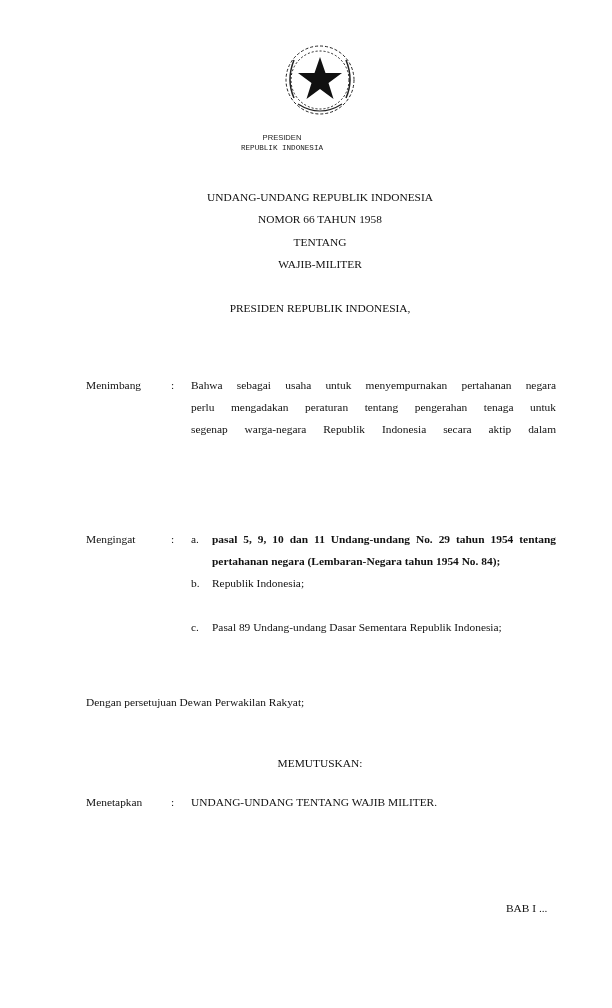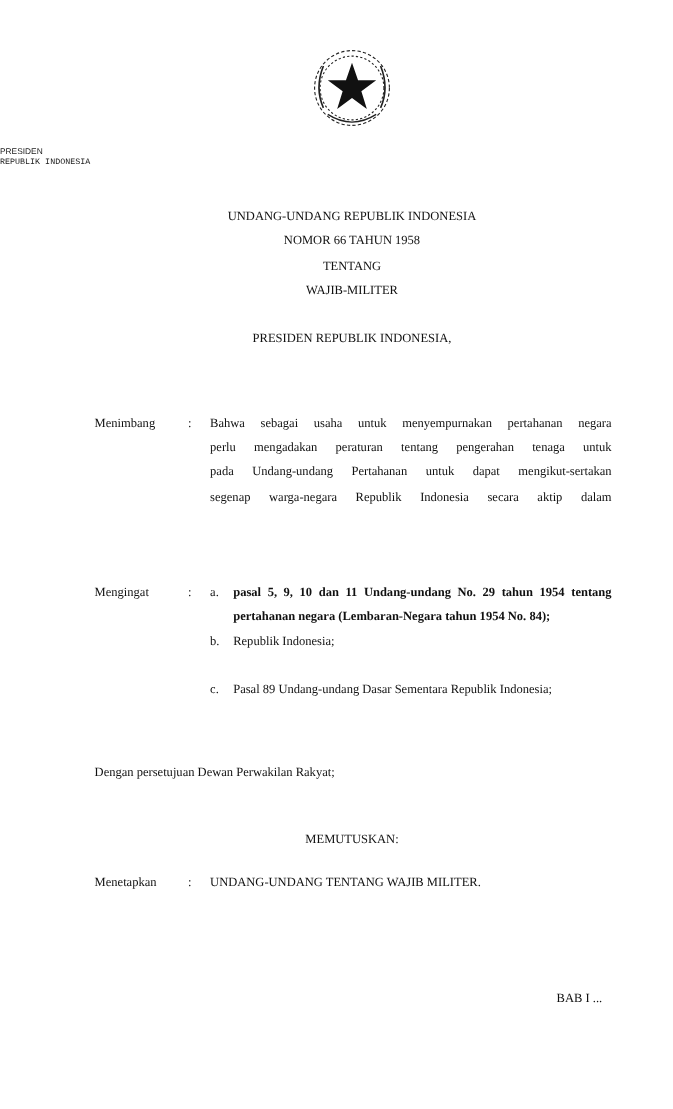--- a/index.html
+++ b/index.html
@@ -2,21 +2,21 @@
 <html><head>
   <meta charset="utf-8">
   <style>
     html, body { margin: 0; padding: 0; background: #ffffff; }
     body {
       width: 612px; height: 1008px; position: relative; overflow: hidden;
       font-family: "Liberation Serif", serif; color: #111111;
     }
     .emblem { position: absolute; left: 280px; top: 40px; width: 80px; height: 80px; }
     .emblem-caption {
-      position: absolute; left: 0; width: 540px; text-align: left;
+      position: absolute; left: 12px; width: 540px; text-align: center;
       font-family: "Liberation Sans", sans-serif; font-size: 7.6px; line-height: 10px; color: #222;
     }
     .center { position: absolute; left: 0; width: 640px; text-align: center; font-size: 11.4px; }
     .abs { position: absolute; font-size: 11.4px; }
     .para {
       position: absolute; left: 191px; width: 365px; font-size: 11.4px;
       line-height: 22.2px; text-align: justify;
     }
     .last-line-left { text-align: left; }
     .item-marker { position: absolute; font-size: 11.4px; }
@@ -42,21 +42,20 @@
 <div class="center" style="top:236px;">TENTANG</div>
 <div class="center" style="top:258px;">WAJIB-MILITER</div>
 
 <div class="center" style="top:302px;">PRESIDEN REPUBLIK INDONESIA,</div>
 
 <div class="abs" style="left:86px; top:379px;">Menimbang</div>
 <div class="abs" style="left:171px; top:379px;">:</div>
 <div class="para" style="top:374px;">
   <div style="text-align-last:justify;">Bahwa sebagai usaha untuk menyempurnakan pertahanan negara</div>
   <div style="text-align-last:justify;">perlu mengadakan peraturan tentang pengerahan tenaga untuk</div>
-  <div style="text-align-last:justify;">pada Undang-undang Pertahanan untuk dapat mengikut-sertakan</div>
   <div style="text-align-last:justify;">segenap warga-negara Republik Indonesia secara aktip dalam</div>
 </div>
 
 <div class="abs" style="left:86px; top:533px;">Mengingat</div>
 <div class="abs" style="left:171px; top:533px;">:</div>
 
 <div class="item-marker" style="left:191px; top:533px;">a.</div>
 <div class="item-text" style="top:528px;font-weight:bold;">
   <div style="text-align-last:justify;">pasal 5, 9, 10 dan 11 Undang-undang No. 29 tahun 1954 tentang</div>
   <div class="last-line-left">pertahanan negara (Lembaran-Negara tahun 1954 No. 84);</div>

